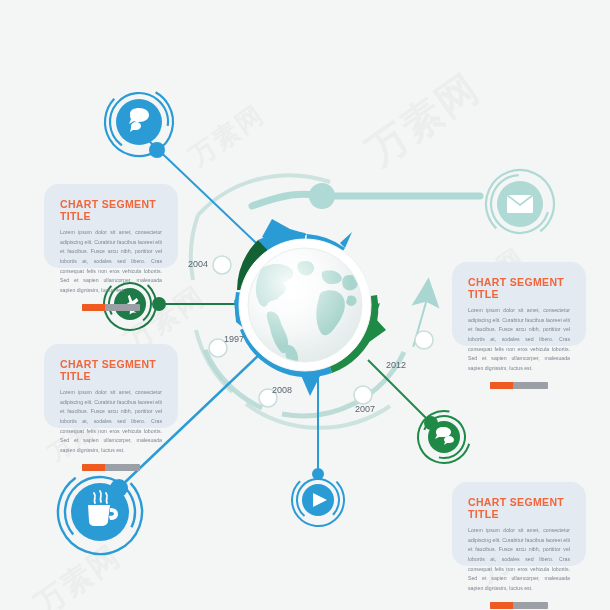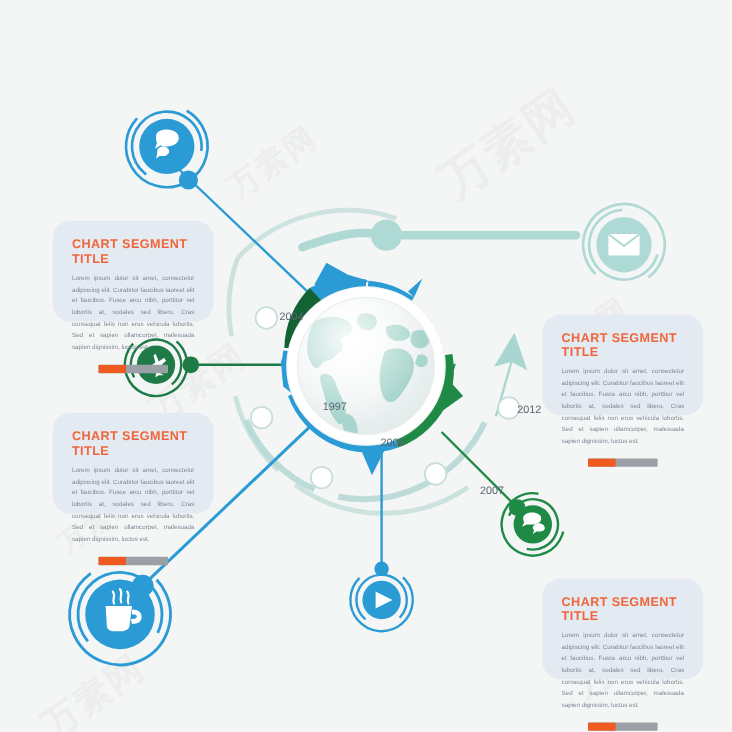--- a/index.html
+++ b/index.html
@@ -88,27 +88,26 @@
   .card-3 { left: 452px; top: 262px; width: 134px; height: 84px; }
   .card-4 { left: 452px; top: 482px; width: 134px; height: 84px; }
 
   
   .year {
     position: absolute;
     color: #5a6672;
     font-size: 9px;
     font-family: "Liberation Sans", sans-serif;
     white-space: nowrap;
-    margin-left: 45px;
   }
   .y-2004 { left: 188px; top: 259px; }
   .y-2006 { left: 224px; top: 334px; }
-  .y-2008 { left: 272px; top: 364px; }
+  .y-2008 { left: 272px; top: 385px; }
   .y-2010 { left: 355px; top: 404px; }
-  .y-2012 { left: 386px; top: 336px; }
+  .y-2012 { left: 386px; top: 360px; }
 </style>
 </head>
 <body>
 
 <div id="stage">
 
   <div class="wm wm-a">万素网</div>
   <div class="wm wm-b">万素网</div>
   <div class="wm wm-c">万素网</div>
   <div class="wm wm-d">万素网</div>

